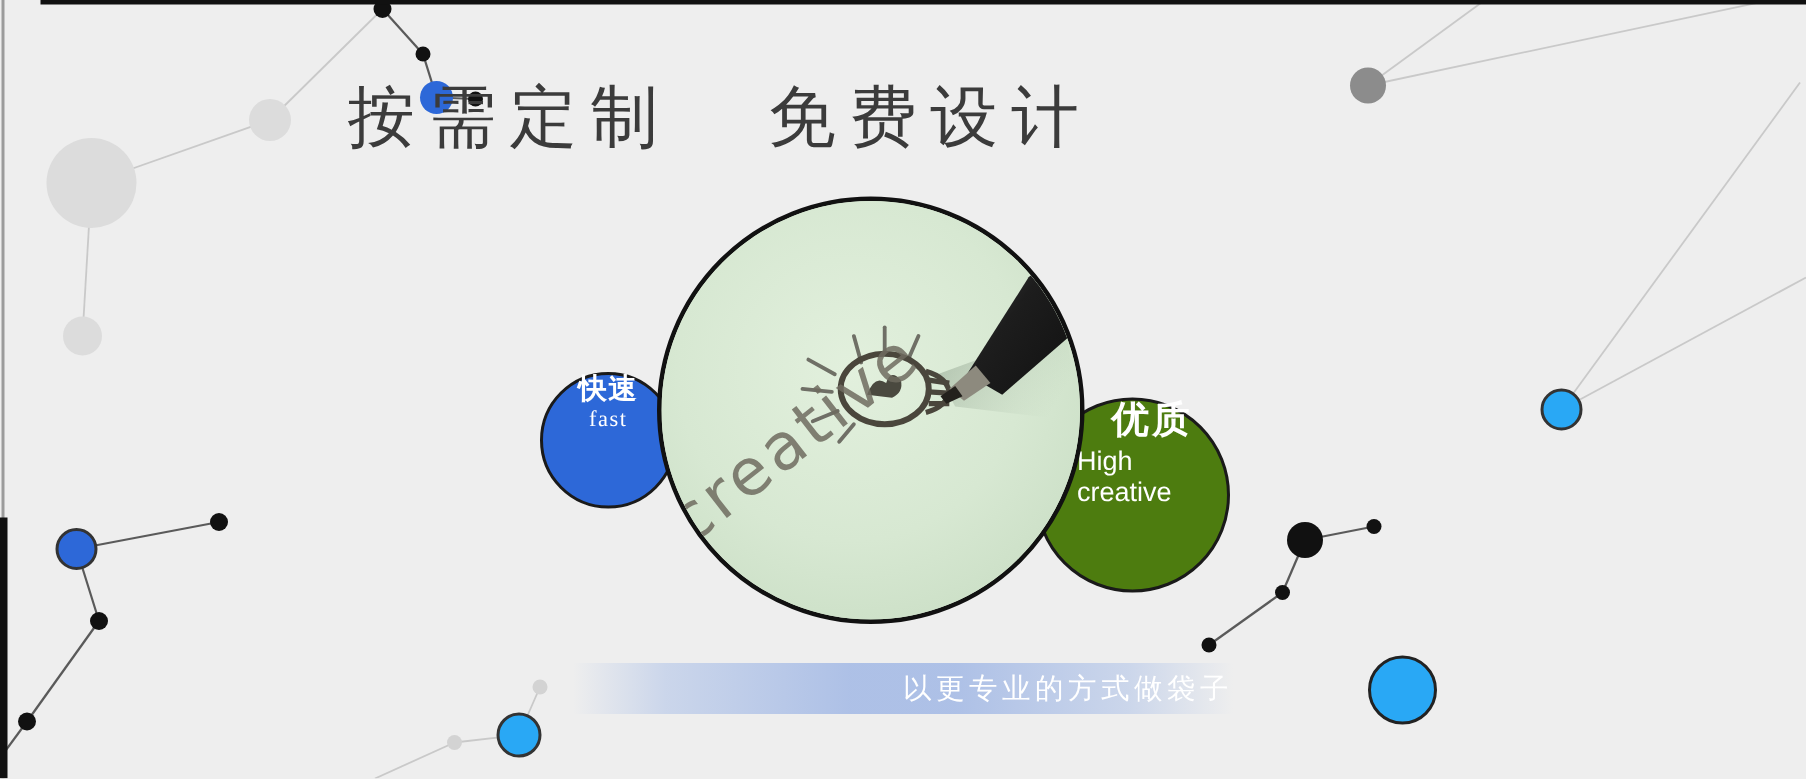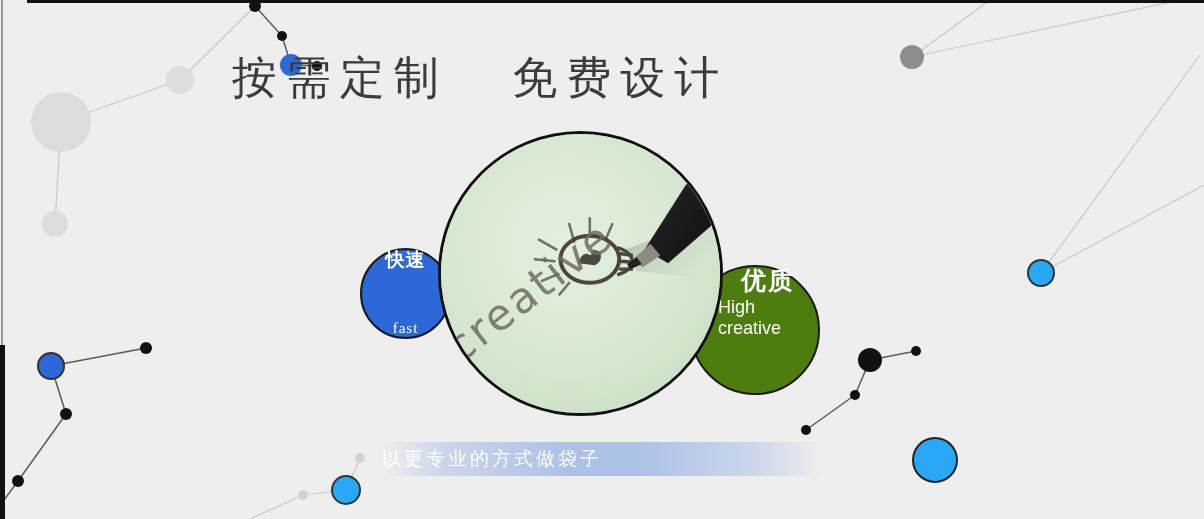--- a/index.html
+++ b/index.html
@@ -24,21 +24,21 @@
     font-size:45px;color:#3b3b3b;letter-spacing:9px;
     font-weight:400;white-space:pre;
   }
 
   
   .circle{position:absolute;border-radius:50%;box-sizing:border-box;}
 
   .bubble-fast{
     left:360px;top:248px;width:91px;height:91px;
     background:#2d68d8;border:2px solid #1a1a1a;
-    display:flex;flex-direction:column;align-items:center;justify-content:space-between;
+    display:flex;flex-direction:column;align-items:center;justify-content:flex-start;
     color:#ffffff;z-index:3;
   }
   .bubble-fast .cn{font-size:19px;font-weight:bold;letter-spacing:1px;line-height:1.05;}
   .bubble-fast .en{font-size:15px;font-family:Liberation Serif, serif;letter-spacing:1px;margin-top:2px;}
 
   .bubble-quality{
     left:690px;top:265px;width:130px;height:130px;
     background:#4d7c0f;border:2px solid #1a1a1a;
     display:flex;flex-direction:column;align-items:center;justify-content:flex-start;
     color:#ffffff;z-index:3;padding-left:26px;box-sizing:border-box;
@@ -56,21 +56,21 @@
   
   .banner{
     position:absolute;left:382px;top:442px;width:440px;height:34px;
     background:linear-gradient(90deg,
        rgba(174,194,232,0) 0%,
        rgba(174,194,232,.55) 14%,
        rgba(170,190,230,.95) 42%,
        rgba(170,190,230,.95) 58%,
        rgba(174,194,232,.55) 84%,
        rgba(174,194,232,0) 100%);
-    display:flex;align-items:center;justify-content:flex-start;z-index:4;
+    display:flex;align-items:center;justify-content:flex-end;z-index:4;
   }
   .banner span{
     color:#ffffff;font-size:19px;letter-spacing:3px;white-space:pre;
   }
 </style>
 </head>
 <body>
 
 <div id="stage">
 

